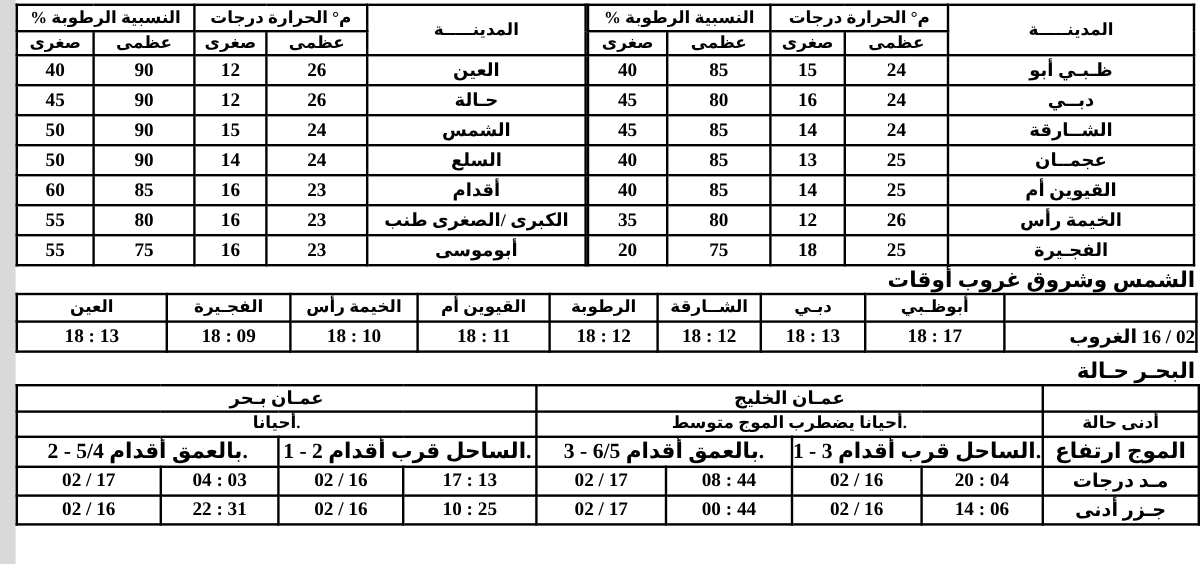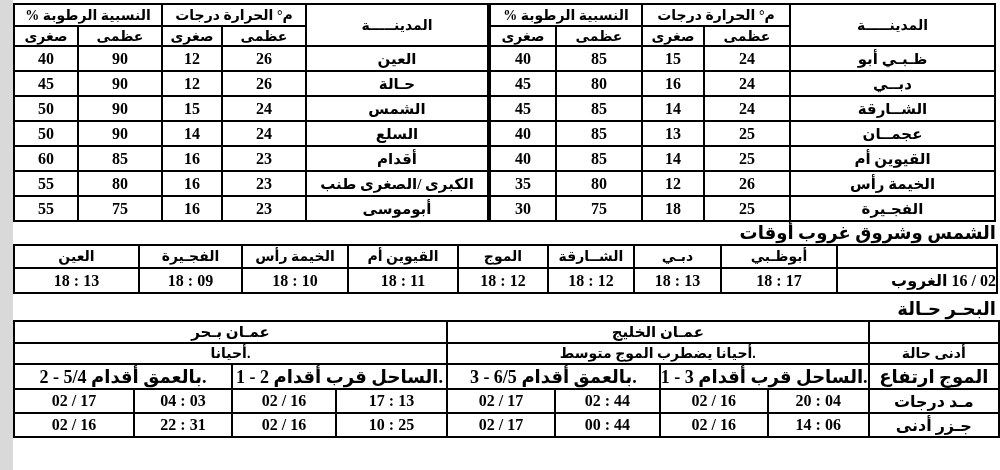--- a/index.html
+++ b/index.html
@@ -182,21 +182,21 @@
               <td class="city">أم‎ ‎القيوين</td>
             </tr>
       <tr>
               <td>35</td>
               <td>80</td>
               <td>12</td>
               <td>26</td>
               <td class="city">رأس‎ ‎الخيمة</td>
             </tr>
       <tr>
-              <td>30</td>
+              <td>20</td>
               <td>75</td>
               <td>18</td>
               <td>25</td>
               <td class="city">الفجـيرة</td>
             </tr>
     </tbody>
         </table>
 
   </div>
 
@@ -213,21 +213,21 @@
           <col style="width:87px">
           <col style="width:116px">
           <col style="width:160px">
         </colgroup>
     <tbody>
           <tr>
       <td>العين</td>
       <td>الفجـيرة</td>
       <td>رأس‎ ‎الخيمة</td>
       <td>أم‎ ‎القيوين</td>
-      <td>الموج</td>
+      <td>الرطوبة</td>
       <td>الشــارقة</td>
       <td>دبـي</td>
       <td>أبوظـبي</td>
       <td></td>
     </tr>
     <tr class="times">
       <td>18‎ ‎:‎ ‎13</td>
       <td>18‎ ‎:‎ ‎09</td>
       <td>18‎ ‎:‎ ‎10</td>
       <td>18‎ ‎:‎ ‎11</td>
@@ -271,21 +271,21 @@
       <td colspan="2">3‎ ‎-‎ ‎6/5‎ ‎أقدام‎ ‎بالعمق.</td>
       <td colspan="2">1‎ ‎-‎ ‎3‎ ‎أقدام‎ ‎قرب‎ ‎الساحل.</td>
       <td class="rowlabel">ارتفاع‎ ‎الموج</td>
     </tr>
     <tr class="tide">
       <td>02‎ ‎/‎ ‎17</td>
       <td>04‎ ‎:‎ ‎03</td>
       <td>02‎ ‎/‎ ‎16</td>
       <td>17‎ ‎:‎ ‎13</td>
       <td>02‎ ‎/‎ ‎17</td>
-      <td>02‎ ‎:‎ ‎44</td>
+      <td>08‎ ‎:‎ ‎44</td>
       <td>02‎ ‎/‎ ‎16</td>
       <td>20‎ ‎:‎ ‎04</td>
       <td class="rowlabel">درجات‎ ‎مـد</td>
     </tr>
     <tr class="tide">
       <td>02‎ ‎/‎ ‎16</td>
       <td>22‎ ‎:‎ ‎31</td>
       <td>02‎ ‎/‎ ‎16</td>
       <td>10‎ ‎:‎ ‎25</td>
       <td>02‎ ‎/‎ ‎17</td>

